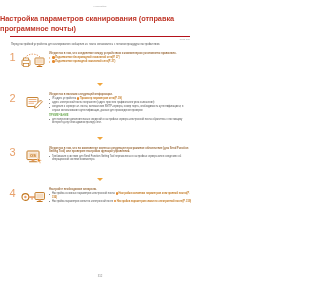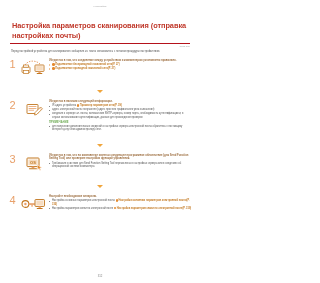--- a/index.html
+++ b/index.html
@@ -18,22 +18,21 @@
   
   .runhead{
     text-align:center;
     font-size:2.4px;
     color:#9a9a9a;
     letter-spacing:.15px;
     padding-top:5px;
   }
   
   .title-wrap{
-    padding:6px 10px 0 12px;
-    margin-top:7px;
+    padding:6px 10px 0 0;
   }
   .title{
     font-size:7.4px;
     line-height:9.6px;
     font-weight:bold;
     color:#c0392b;
     letter-spacing:-.05px;
   }
   .title-rule{
     margin:3px 10px 0 10px;
@@ -165,21 +164,21 @@
 </head>
 <body>
 
 <div class="page">
 
   <div class="runhead">Настройка</div>
 
   <div class="title-wrap">
     <div class="title">
       <span>Настройка параметров сканирования (отправка</span><br>
-      <span>настройках почты)</span>
+      <span>программное почты)</span>
     </div>
   </div>
   <div class="title-rule"></div>
   <div class="docid">1473-000</div>
 
   <div class="intro">Перед настройкой устройства для сканирования сообщения эл. почты ознакомьтесь с потоком процедуры настройки ниже.</div>
 
   <div class="steps">
 
     <div class="step">

